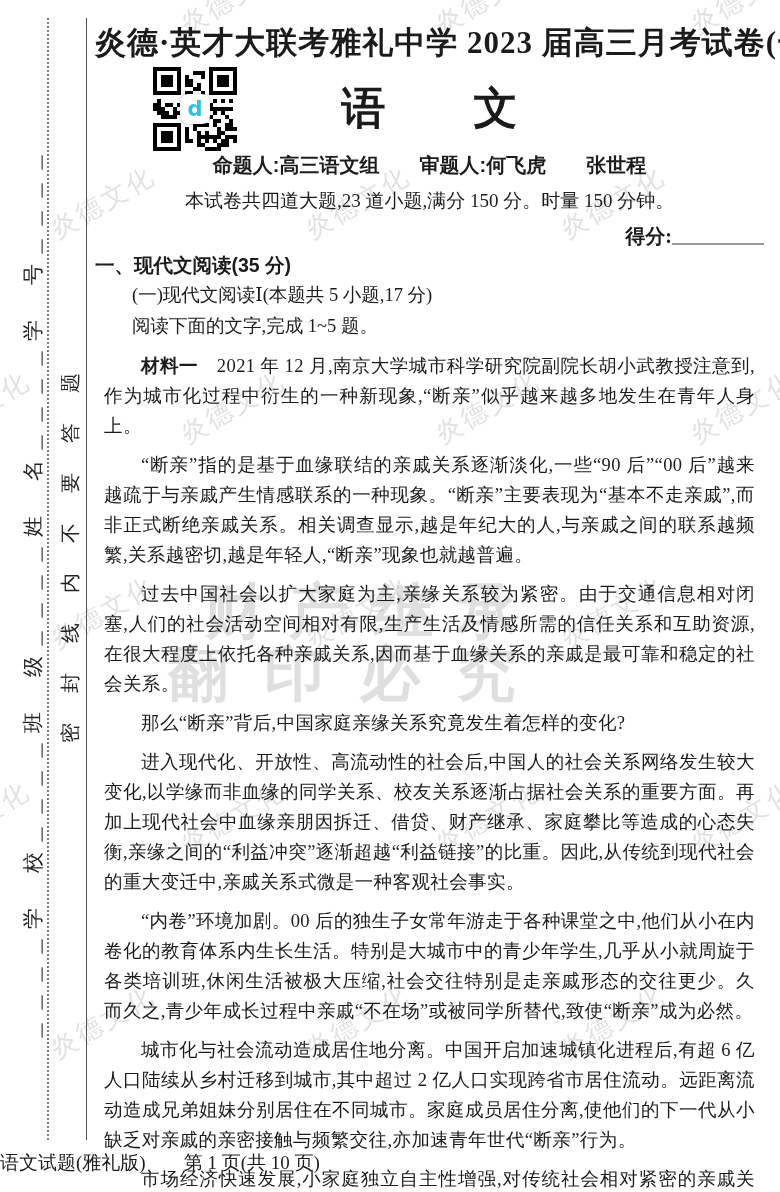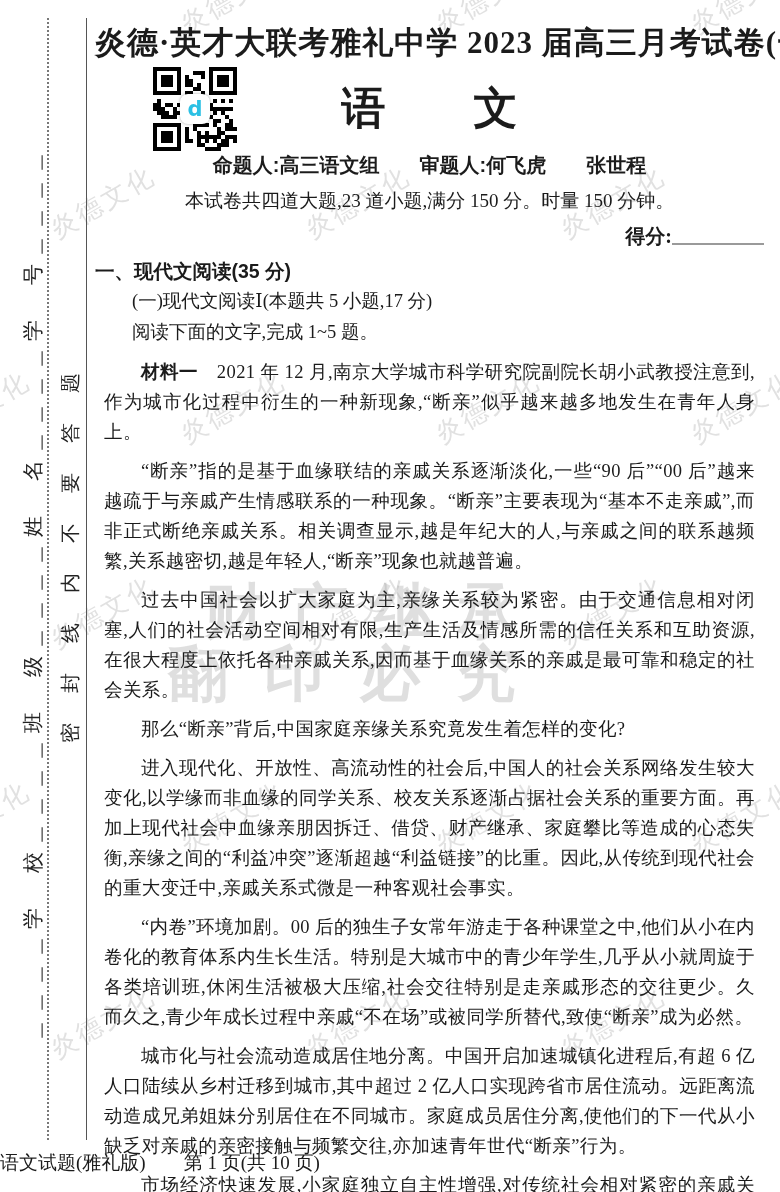--- a/index.html
+++ b/index.html
@@ -47,21 +47,21 @@
   .setters {
     margin-top:20px; text-align:center; font-size:20px; line-height:26px;
     font-weight:bold; font-family:"Liberation Sans","DejaVu Sans",sans-serif;
   }
   .info { margin-top:10px; text-align:center; font-size:19px; line-height:26px; }
   .score-row { margin-top:8px; text-align:right; font-size:20px; line-height:28px; }
   .score-label { font-weight:bold; font-family:Liberation Serif, serif; }
   .score-blank { display:inline-block; width:92px; height:20px;
                  border-bottom:2px solid #9a9a9a; vertical-align:-2px; }
   .h2 {
-    margin-top:6px; font-size:19.5px; line-height:30px; font-weight:bold;
+    margin-top:0; font-size:19.5px; line-height:30px; font-weight:bold;
     font-family:"Liberation Sans","DejaVu Sans",sans-serif;
   }
   .sub { font-size:18.5px; line-height:31px; padding-left:37px; }
   #passage { margin-top:2px; }
   #passage p {
     margin:9px; font-size:18.5px; line-height:30px; text-indent:2em;
     text-align:justify; word-break:break-all; letter-spacing:.4px;
   }
   #passage p b.lead { font-family:"Liberation Sans","DejaVu Sans",sans-serif; }
   

